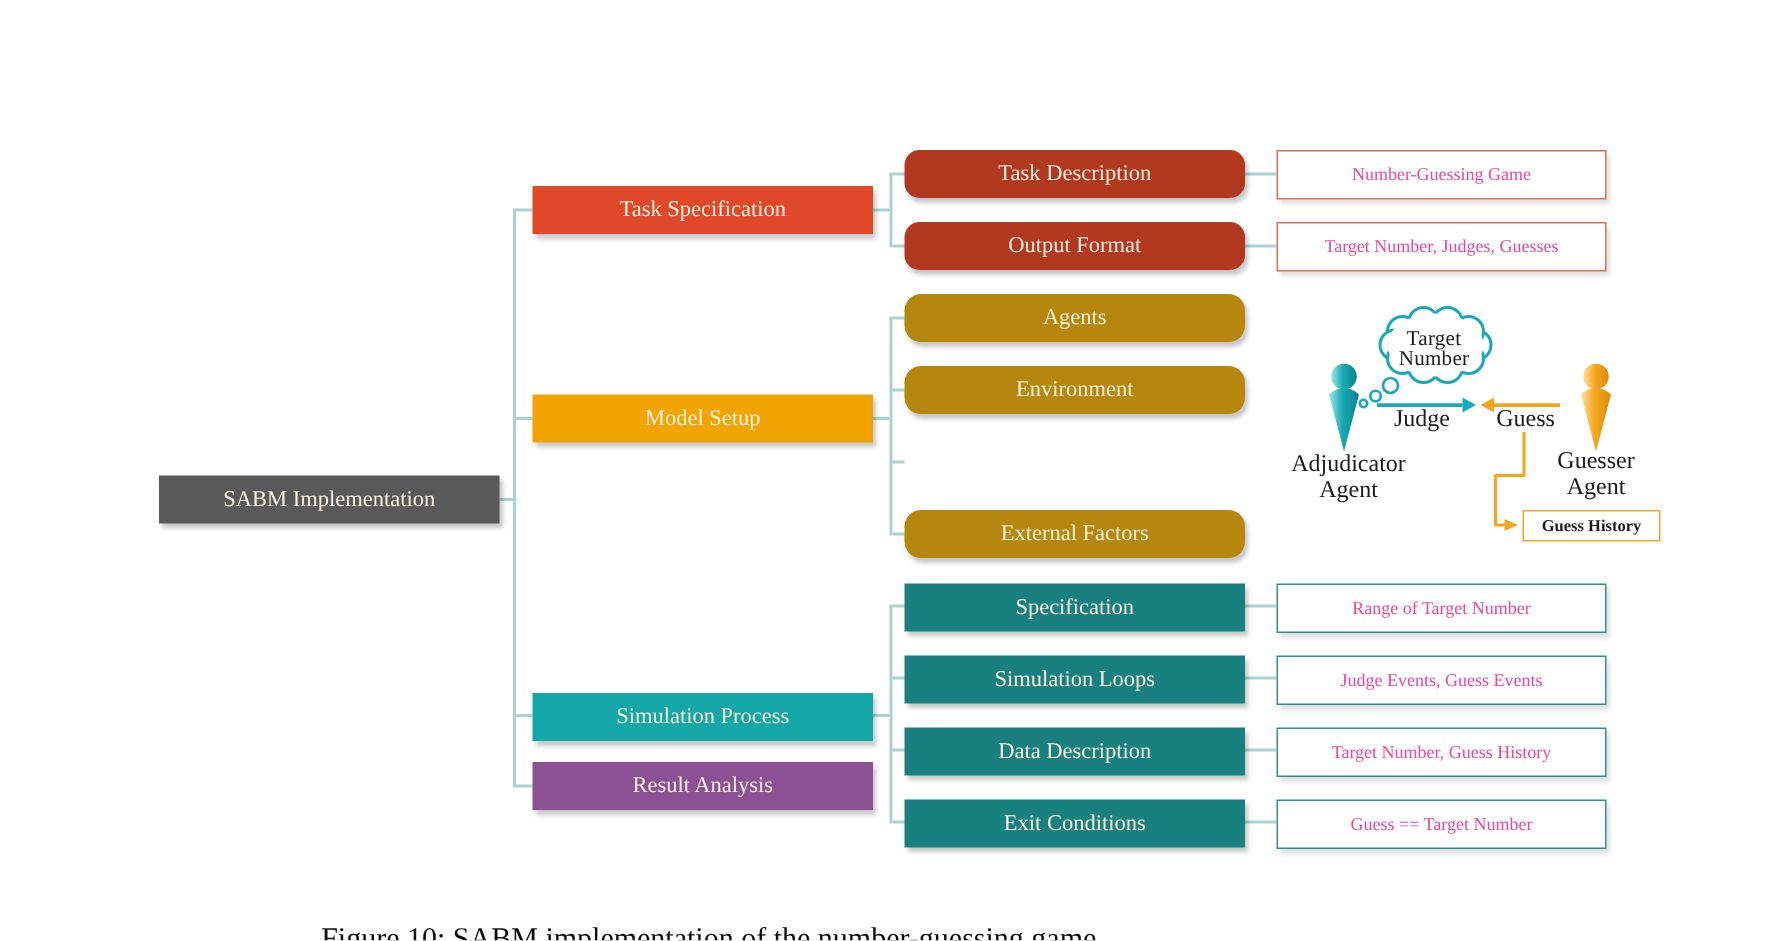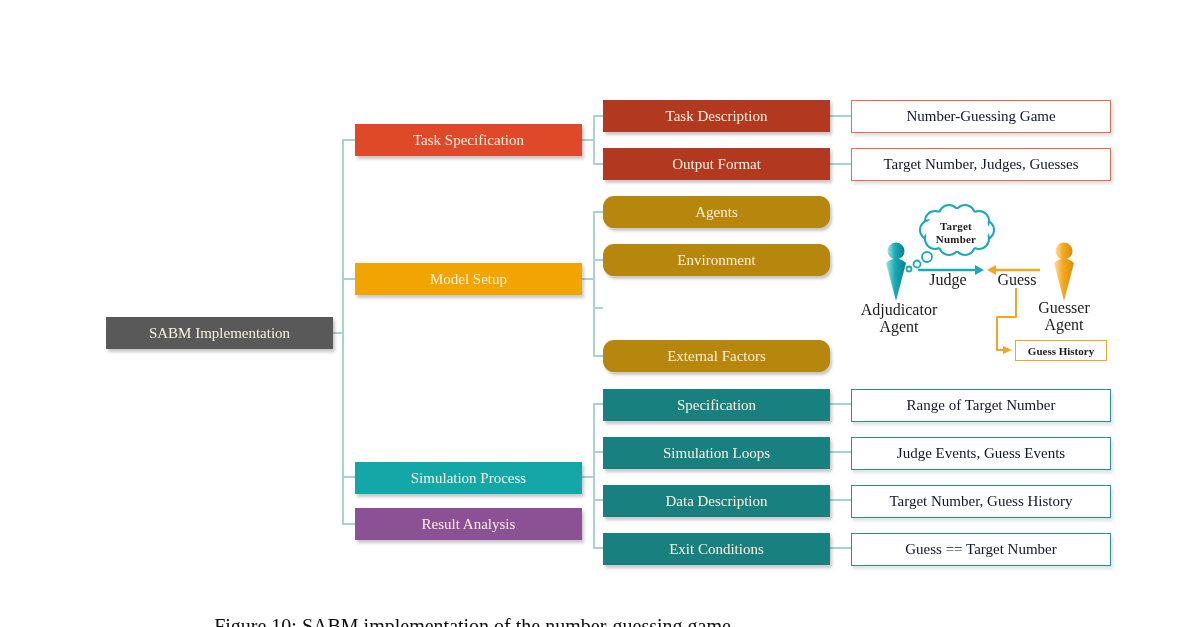--- a/index.html
+++ b/index.html
@@ -14,39 +14,39 @@
     display:flex;align-items:center;justify-content:center;
     font-size:15px;color:var(--c-cream);
     box-shadow:2px 3px 3px rgba(0,0,0,0.22);
     text-align:center;line-height:1;
   }
   .bg-root{background:var(--c-root);}
   .bg-red{background:var(--c-l1-red);}
   .bg-orange{background:var(--c-l1-orange);}
   .bg-teal{background:var(--c-l1-teal);}
   .bg-purple{background:var(--c-l1-purple);}
-  .bg-dred{background:var(--c-l2-red);}
+  .bg-dred{background:var(--c-l2-red);border-radius:10px;}
   .bg-gold{background:var(--c-l2-gold);border-radius:11px;}
   .bg-dteal{background:var(--c-l2-teal);}
   
   .obox{
-    position:absolute;width:260px;height:33px;background:#ffffff;
+    position:absolute;width:220px;height:33px;background:#ffffff;
     display:flex;align-items:center;justify-content:center;
-    font-size:15px;color:#0f172a;border:1.5px solid;
+    font-size:12px;color:#ec4899;border:1.5px solid;
     box-shadow:2px 3px 3px rgba(0,0,0,0.12);
   }
   .bd-red{border-color:var(--c-outline-red);}
   .bd-teal{border-color:var(--c-outline-teal);}
   
   .line{position:absolute;background:var(--c-line);}
   .line.h{height:2px;}
   .line.v{width:2px;}
   
   .ov{position:absolute;text-align:center;z-index:3;}
-  .cloud-text{font-size:11px;font-weight:bold;line-height:13px;letter-spacing:0.2px;}
+  .cloud-text{font-size:14px;font-weight:normal;line-height:13px;letter-spacing:0.2px;}
   .arrow-label{font-size:16px;line-height:18px;}
   .agent-label{font-size:16px;line-height:17px;}
   .ghist{
     position:absolute;left:1015px;top:340px;width:92px;height:21px;z-index:3;
     border:1.5px solid var(--c-orange);background:#fff;
     display:flex;align-items:center;justify-content:center;
     font-size:11px;font-weight:bold;
   }
   .illu-svg{position:absolute;left:855px;top:195px;z-index:2;}
   .caption{

